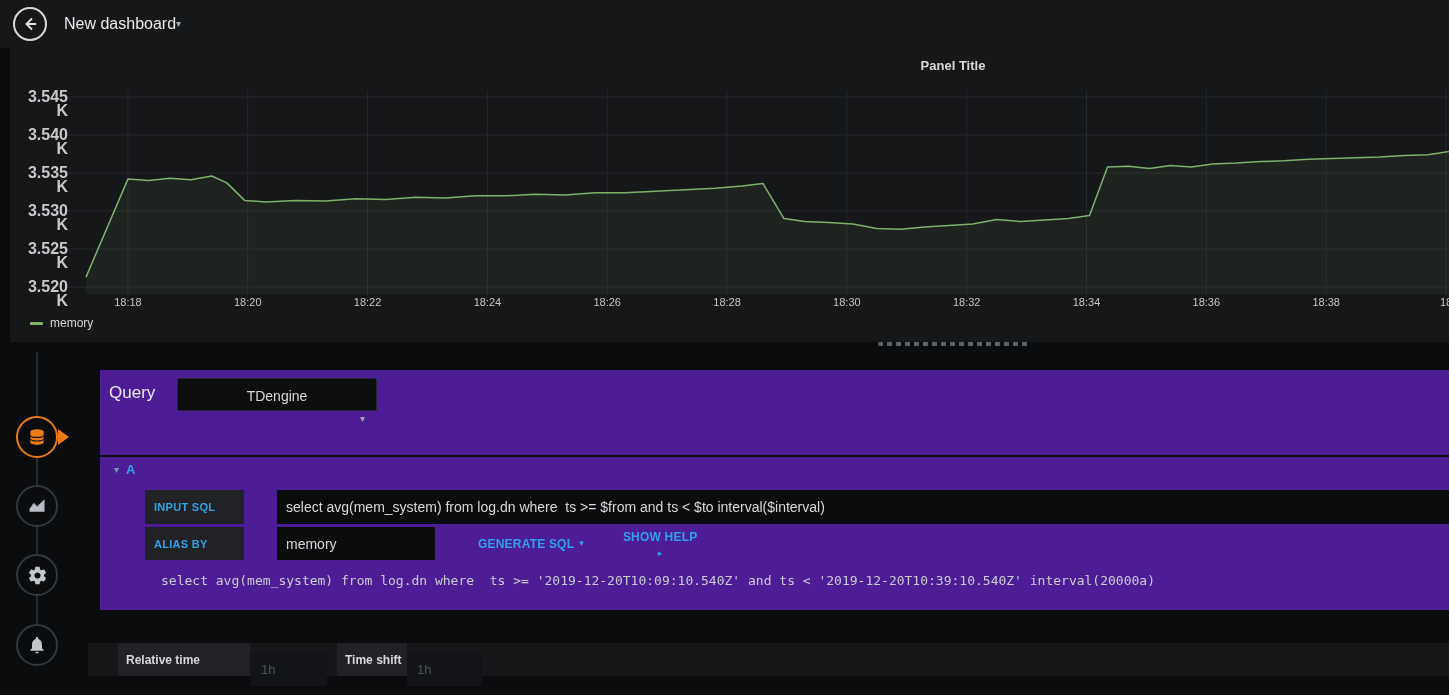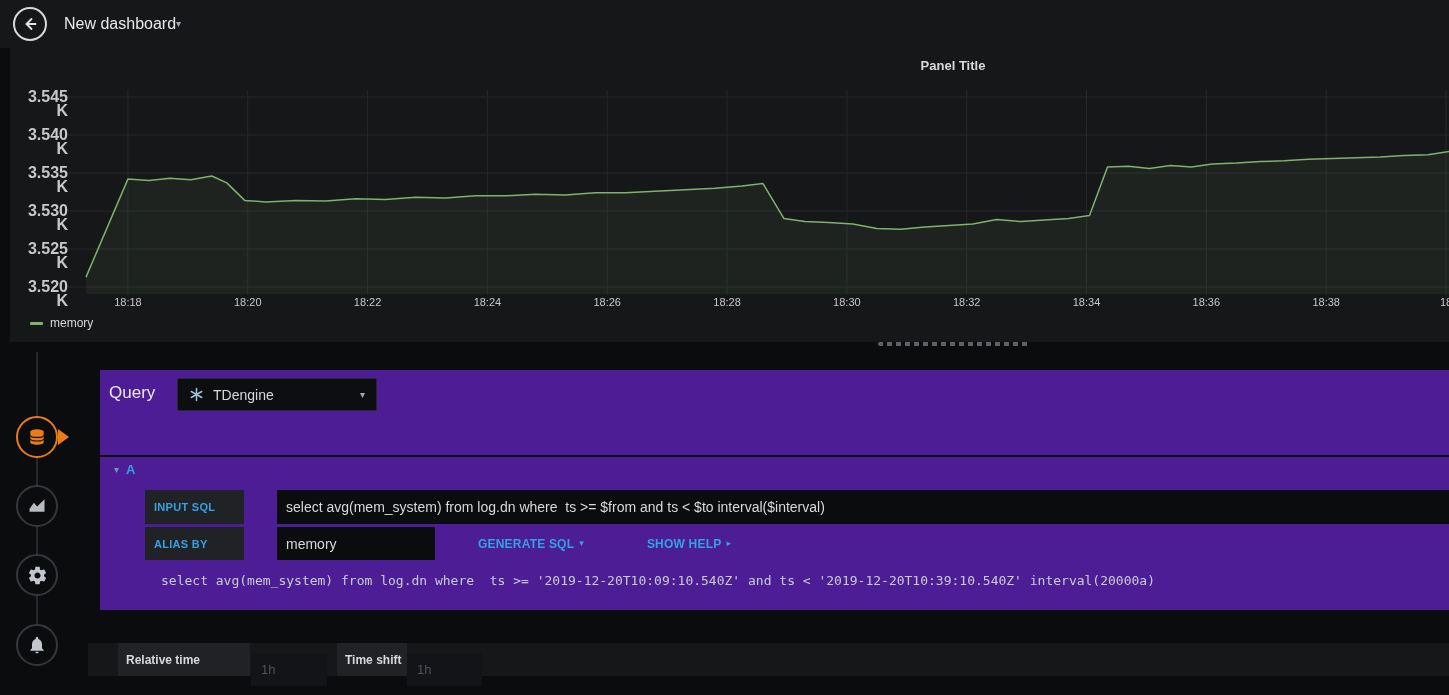--- a/index.html
+++ b/index.html
@@ -35,39 +35,39 @@
   .tab-circle { position:absolute; left:16px; width:42px; height:42px; border-radius:50%;
                 background:#0b0c0e; border:2px solid #34383d; display:flex; align-items:center; justify-content:center; cursor:pointer; }
   .tab-circle.active { border-color:#eb7b18; }
   .tab-arrow { position:absolute; left:58px; top:81px; width:0; height:0;
                border-top:8px solid transparent; border-bottom:8px solid transparent; border-left:11px solid #eb7b18; }
   
   .query-block { position:absolute; left:100px; top:22px; width:1361px; background:#4c1d95; padding-bottom:22px; }
   .qb-header { position:relative; height:85px; }
   .qb-title { position:absolute; left:9px; top:11px; font-size:17px; font-weight:500; color:#e9eaeb; line-height:24px; }
   .ds-picker { position:absolute; left:77px; top:8px; width:200px; height:33px; background:#0d0e10;
-               border:1px solid #26292d; border-radius:2px; display:flex; align-items:center; padding:0 11px; gap:9px; cursor:pointer; }
+               border:1px solid #26292d; border-radius:2px; display:flex; align-items:center; padding:0 11px; gap:9px; cursor:pointer;flex-direction:column; }
   .ds-name { font-size:14px; color:#d8d9da; }
   .ds-caret { margin-left:auto; font-size:10px; color:#a2a7ad; }
   .ref-row { height:27px; border-top:2px solid #0e0f11; display:flex; align-items:center;
              padding-left:14px; gap:7px; cursor:pointer; margin-bottom:8px; }
   .ref-caret { font-size:10px; color:#6f98ae; line-height:1; }
   .ref-id { font-size:13px; font-weight:700; color:#33a2e5; }
   .form-row { display:flex; align-items:center; margin:0 0 3px 45px; height:34px;gap:31px; }
   .form-row.alias { height:33px; }
   .form-label { width:99px; height:100%; background:#202226; color:#33a2e5; font-size:11px; font-weight:700;
                 display:flex; align-items:center; padding-left:9px; letter-spacing:.3px; flex:0 0 auto; }
   .form-input { background:#0b0c0e; border:none; outline:none; color:#d8d9da; font-size:14px; height:100%;
                 padding:0 9px; font-family:"Liberation Sans","DejaVu Sans",sans-serif; }
   .input-sql { flex:1; margin-left:2px; }
   .alias-input { width:158px; margin-left:2px; flex:0 0 auto; }
   .text-btn { background:none; border:none; color:#33a2e5; font-weight:700; font-size:12px; letter-spacing:.2px;
               display:flex; align-items:center; gap:5px; cursor:pointer; font-family:inherit;justify-content:center; }
   .text-btn.gen { margin-left:12px; }
-  .text-btn.help { margin-left:32px; }
+  .text-btn.help { margin-left:8px;flex-direction:column; }
   .btn-caret { font-size:9px; line-height:1; }
   .sql-preview { margin:13px 0 0 61px; font-family:"DejaVu Sans Mono","Liberation Mono",monospace;
                  font-size:13px; color:#c9cdd3; white-space:pre; }
   
   .opt-row { position:absolute; left:88px; top:295px; width:1361px; height:33px; background:#161719; }
   .opt-label { position:absolute; top:0; height:33px; background:#202226; display:flex; align-items:center;
                padding-left:8px; font-size:12px; font-weight:700; color:#d8d9da; }
   .opt-input { position:absolute; top:10px; height:33px; background:#121417; border:none; outline:none;
                color:#d8d9da; font-size:13px; padding:0 10px; font-family:inherit; }
   .opt-input::placeholder { color:#4c535a; }

